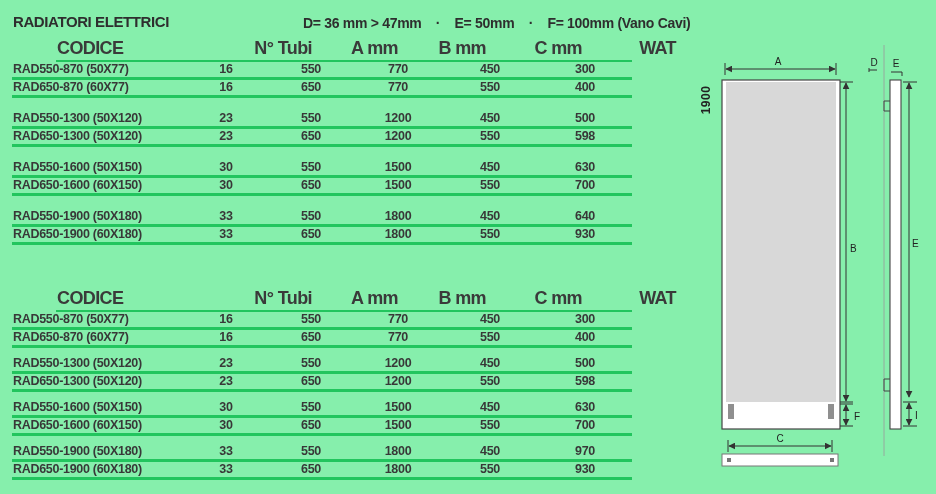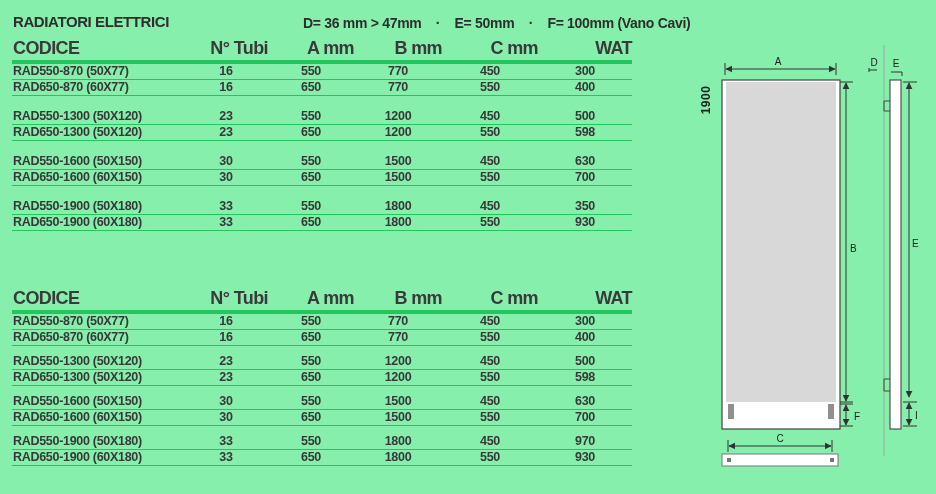--- a/index.html
+++ b/index.html
@@ -24,37 +24,38 @@
     font-size:14px;font-weight:bold;letter-spacing:-0.3px;color:#2e2e2e;
     white-space:pre;
   }
   .rtable{position:absolute;left:12px;width:620px;}
   .t1{top:36px;}
   .t2{top:286px;}
   .thead{
     display:grid;
     grid-template-columns:172px 84px 86px 88px 96px 94px;
     align-items:end;
-    border-bottom:4px solid #22c55e;
+    border-bottom:2px solid #22c55e;
     padding-bottom:2px;
     height:22px;
+    margin-left:44px;
   }
   .thead .hcell{
     font-size:18px;font-weight:bold;letter-spacing:-0.6px;color:#3a3a3a;
     text-align:right;line-height:20px;
   }
   .thead .hcell.c0{text-align:left;padding-left:1px;}
   .rgroup{border-bottom:0;}
   .t1 .rgroup{margin-bottom:13px;}
   .t2 .rgroup{margin-bottom:8px;}
   .trow{
     display:grid;
     grid-template-columns:172px 84px 86px 88px 96px 94px;
     height:15px;line-height:15px;
-    border-bottom:1px solid #22c55e;
+    border-bottom:3px solid #22c55e;
   }
   .t2 .trow{height:15px;}
   .tcell{
     font-size:12.5px;font-weight:bold;letter-spacing:-0.3px;color:#383838;
     text-align:center;white-space:nowrap;overflow:hidden;
   }
   .tcell.c0{text-align:left;padding-left:1px;}
   
   .diagram{position:absolute;left:690px;top:28px;}
   .dim-text{font-size:10px;fill:#222;font-family:"Liberation Sans",sans-serif;}
@@ -132,21 +133,21 @@
             <div class="tcell c5">700</div>
           </div>
         </div>
         <div class="rgroup">
           <div class="trow">
             <div class="tcell c0">RAD550-1900 (50X180)</div>
             <div class="tcell c1">33</div>
             <div class="tcell c2">550</div>
             <div class="tcell c3">1800</div>
             <div class="tcell c4">450</div>
-            <div class="tcell c5">350</div>
+            <div class="tcell c5">640</div>
           </div>
           <div class="trow">
             <div class="tcell c0">RAD650-1900 (60X180)</div>
             <div class="tcell c1">33</div>
             <div class="tcell c2">650</div>
             <div class="tcell c3">1800</div>
             <div class="tcell c4">550</div>
             <div class="tcell c5">930</div>
           </div>
         </div>

